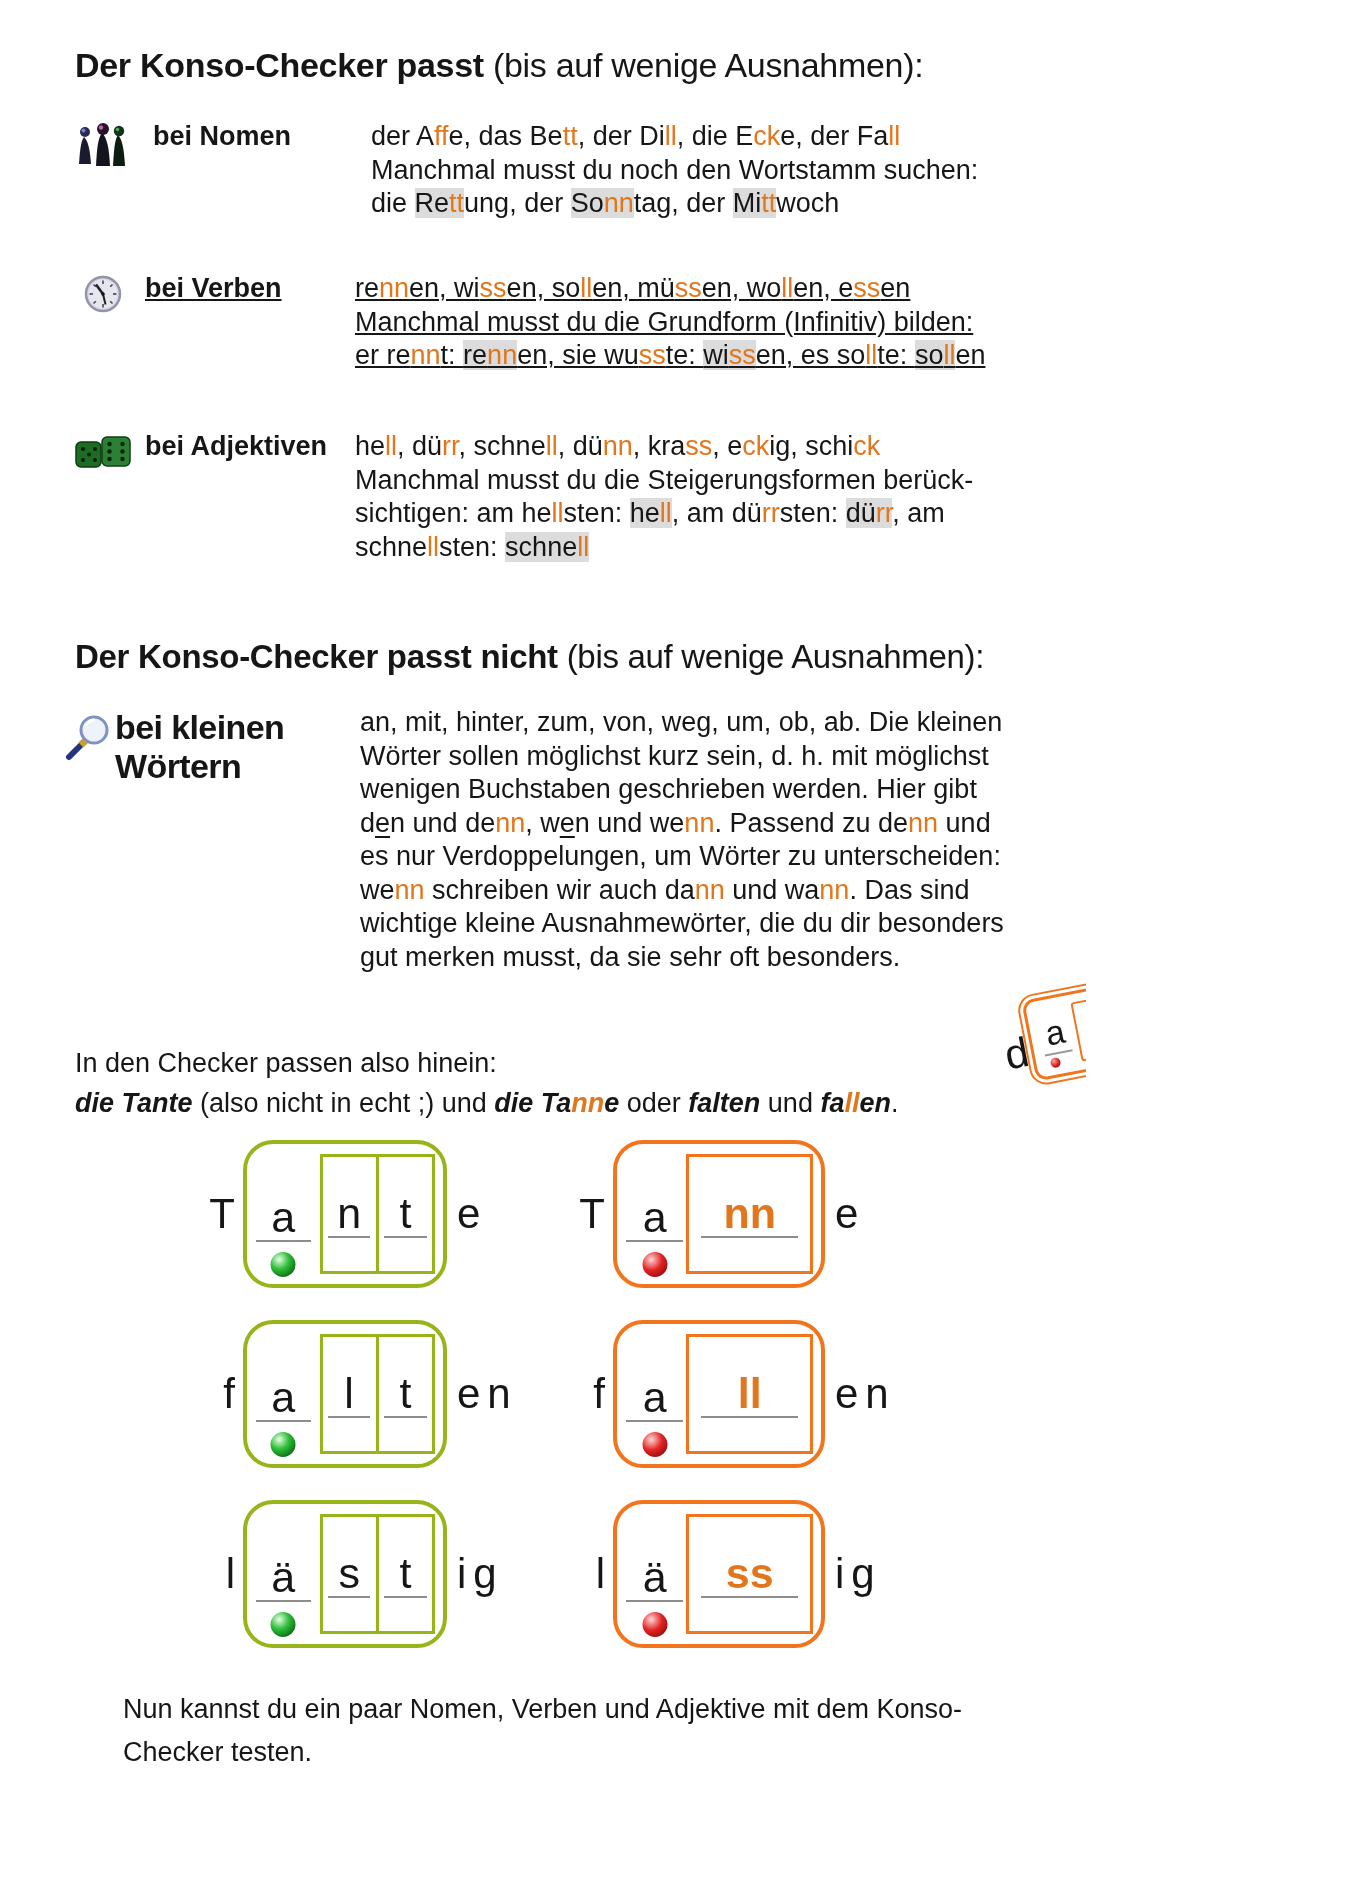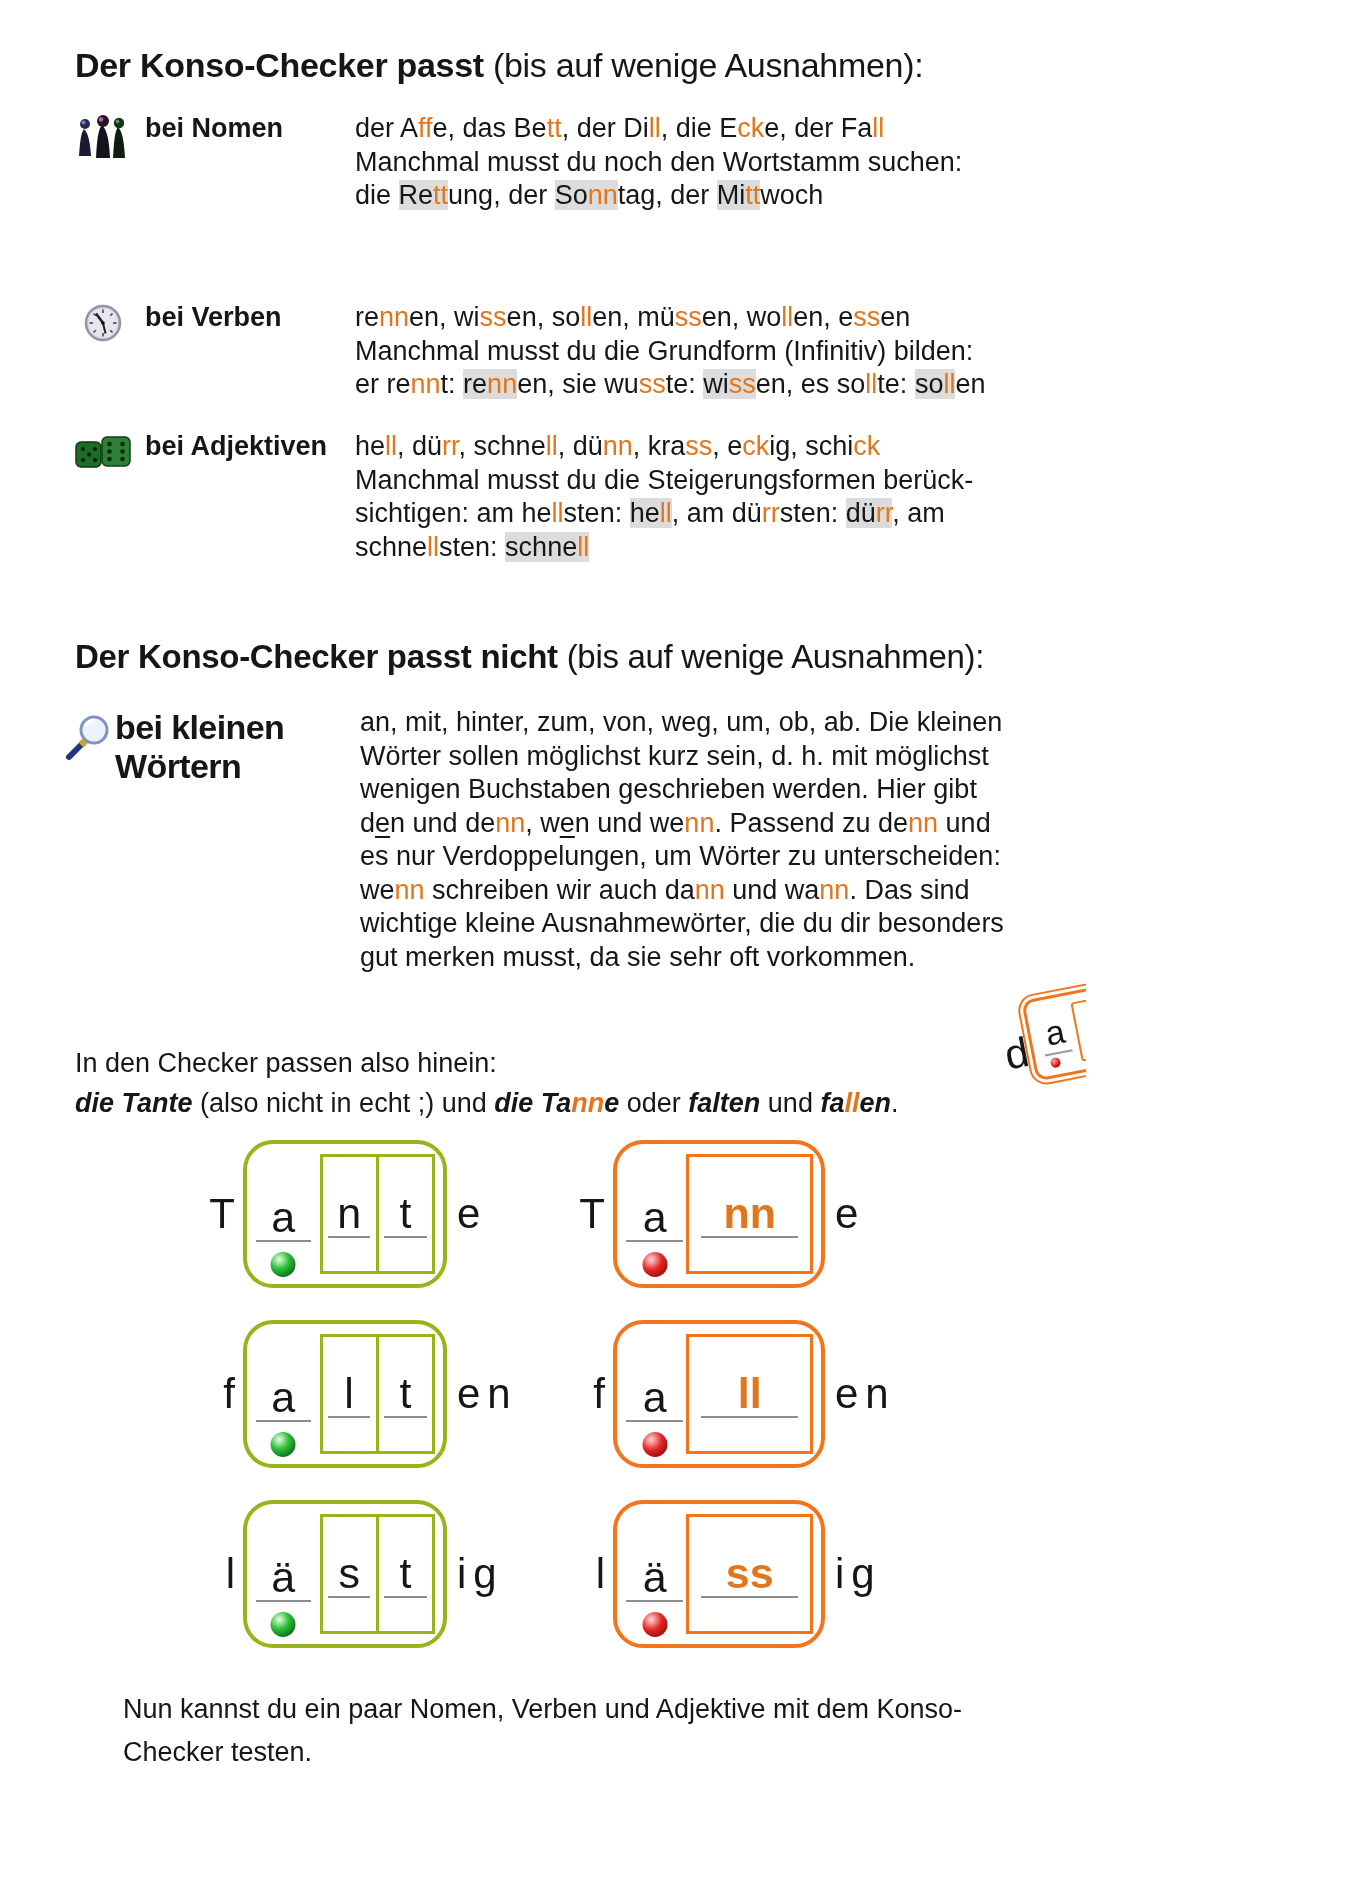--- a/index.html
+++ b/index.html
@@ -5,21 +5,21 @@
   html,body{margin:0;padding:0;background:#fff;}
   .page{position:relative;width:1086px;height:1900px;background:#fff;overflow:hidden;
         font-family:"Liberation Sans",sans-serif;color:#161616;}
   
   .h1{position:absolute;left:75px;top:46px;font-size:34px;letter-spacing:-0.3px;}
   .h1 b{font-weight:bold;}
   .h2{position:absolute;left:75px;top:638px;font-size:33px;letter-spacing:-0.3px;}
   .h2 b{font-weight:bold;}
   
   .sect{position:absolute;left:60px;right:50px;display:flex;}
-  .sect1{top:112px;}.sect2{top:301px;}.sect3{top:430px;}.sect4{top:706px;}
+  .sect1{top:120px;gap:8px;}.sect2{top:272px;text-decoration:underline;}.sect3{top:430px;}.sect4{top:706px;}
   .sect-icon{flex:none;width:85px;display:flex;justify-content:center;align-items:flex-start;padding-top:2px;}
   .sect4 .sect-icon{width:55px;padding-top:6px;}
   .sect-label{flex:none;width:210px;font-weight:bold;font-size:27px;padding-top:1px;}
   .sect4 .sect-label{width:245px;font-size:34px;letter-spacing:-0.6px;padding-top:2px;}
   .sect-text{flex:1;font-size:27px;line-height:33.5px;white-space:nowrap;}
   .tline{min-height:33px;}
   
   .o{color:var(--orange);}
   .hl{background:var(--highlight);}
   .ue{text-decoration:underline;text-decoration-thickness:2px;text-underline-offset:4px;}
@@ -172,21 +172,21 @@
     </div>
     <div class="sect-label">bei kleinen Wörtern</div>
     <div class="sect-text">
       <div class="tline">an, mit, hinter, zum, von, weg, um, ob, ab. Die kleinen</div>
       <div class="tline">Wörter sollen möglichst kurz sein, d. h. mit möglichst</div>
       <div class="tline">wenigen Buchstaben geschrieben werden. Hier gibt</div>
       <div class="tline">d<span class="ue">e</span>n und de<span class="o">nn</span>, w<span class="ue">e</span>n und we<span class="o">nn</span>. Passend zu de<span class="o">nn</span> und</div>
       <div class="tline">es nur Verdoppelungen, um Wörter zu unterscheiden:</div>
       <div class="tline">we<span class="o">nn</span> schreiben wir auch da<span class="o">nn</span> und wa<span class="o">nn</span>. Das sind</div>
       <div class="tline">wichtige kleine Ausnahmewörter, die du dir besonders</div>
-      <div class="tline">gut merken musst, da sie sehr oft vorkommen.</div>
+      <div class="tline">gut merken musst, da sie sehr oft besonders.</div>
     </div>
   </div>
 
   <div class="dann-card">
     <span class="dpre">d</span>
     <div class="dcard">
       <div class="dvowel">
         <span class="dletter">a</span>
         <span class="duline"></span>
         <span class="ddot"></span>

